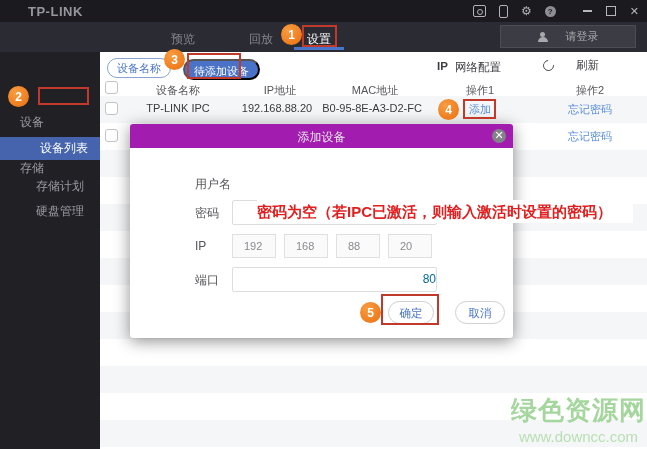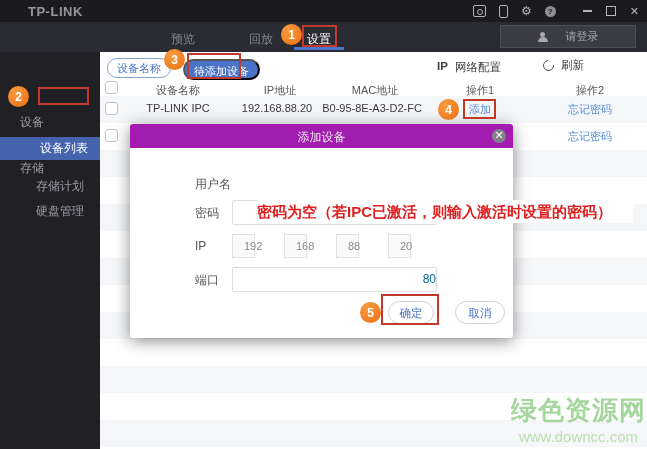--- a/index.html
+++ b/index.html
@@ -44,41 +44,41 @@
 
   
   .main{position:absolute;left:100px;top:52px;width:547px;height:397px;background:#fff;}
   .pill{position:absolute;box-sizing:border-box;font-size:11px;border-radius:11px;cursor:pointer;}
   .pill-outline{left:107px;top:58px;height:20px;line-height:18px;padding:0 9px;
                 border:1px solid #8aa3d2;color:#4a74c8;background:#fff;}
   .pill-filled{left:183px;top:59px;height:21px;line-height:21px;padding:0 9px;
                background:#4a72c6;color:#fff;}
   .net-config{position:absolute;left:437px;top:60px;font-size:11.5px;color:#3d3d42;display:flex;gap:7px;cursor:pointer;}
   .net-config .ippfx{font-weight:bold;}
-  .refresh{position:absolute;left:543px;top:58px;font-size:11.5px;color:#3d3d42;display:flex;gap:7px;align-items:center;cursor:pointer;}
+  .refresh{position:absolute;left:543px;top:58px;font-size:11.5px;color:#3d3d42;display:flex;gap:22px;align-items:center;cursor:pointer;}
   .ico-refresh{width:9px;height:9px;border:1.5px solid #55555a;border-radius:50%;border-top-color:transparent;transform:rotate(40deg);}
 
   .cb{position:absolute;width:13px;height:13px;border:1px solid #c3c3c8;border-radius:3px;background:#fff;box-sizing:border-box;cursor:pointer;}
   .th{position:absolute;transform:translateX(-50%);font-size:11px;color:#55555a;}
   .stripes{position:absolute;left:100px;top:96px;width:547px;height:351px;
            background:repeating-linear-gradient(to bottom,#f5f6f8 0 27px,#ffffff 27px 54px);}
   .cell{position:absolute;transform:translateX(-50%);font-size:11px;color:#3a3a3f;white-space:nowrap;}
   .link{color:#5a8ed8;cursor:pointer;}
 
   
   .modal{position:absolute;left:130px;top:124px;width:383px;height:214px;background:#fff;z-index:40;
          border-radius:3px;box-shadow:0 3px 16px rgba(0,0,0,.45);}
   .modal-header{position:absolute;left:0;top:0;width:100%;height:24px;background:#a21caf;border-radius:3px 3px 0 0;}
   .modal-title{position:absolute;left:0;width:100%;top:5px;text-align:center;font-size:12px;color:#e8e8e8;}
   .modal-close{position:absolute;right:7px;top:5px;width:14px;height:14px;border-radius:50%;background:#828288;
                color:#fff;font-size:11px;line-height:13px;text-align:center;cursor:pointer;}
   .f-label{position:absolute;left:65px;font-size:12px;color:#55555a;}
   .f-input{position:absolute;left:102px;width:205px;height:25px;box-sizing:border-box;border:1px solid #ddd;
            border-radius:2px;font-size:12px;padding-left:10px;color:#999;line-height:23px;background:#fff;}
-  .ip-box{position:absolute;width:23px;height:24px;box-sizing:border-box;border:1px solid #e0e0e3;background:#fafafa;
+  .ip-box{position:absolute;width:44px;height:24px;box-sizing:border-box;border:1px solid #e0e0e3;background:#fafafa;
           font-size:11px;color:#8a8a8f;line-height:22px;padding-left:11px;}
   .dlg-btn{position:absolute;top:177px;height:23px;box-sizing:border-box;border:1px solid #cfcfd4;border-radius:12px;
            background:#fff;color:#4a74c8;font-size:11.5px;line-height:21px;text-align:center;cursor:pointer;}
 
   .pwd-note{position:absolute;left:257px;top:200px;width:376px;height:23px;background:#fff;z-index:50;
             color:#e02020;font-weight:bold;font-size:15px;line-height:23px;white-space:nowrap;}
 
   
   .step{position:absolute;width:21px;height:21px;border-radius:50%;z-index:60;
         background:radial-gradient(circle at 35% 30%,#f89c40,#ea6f10);

